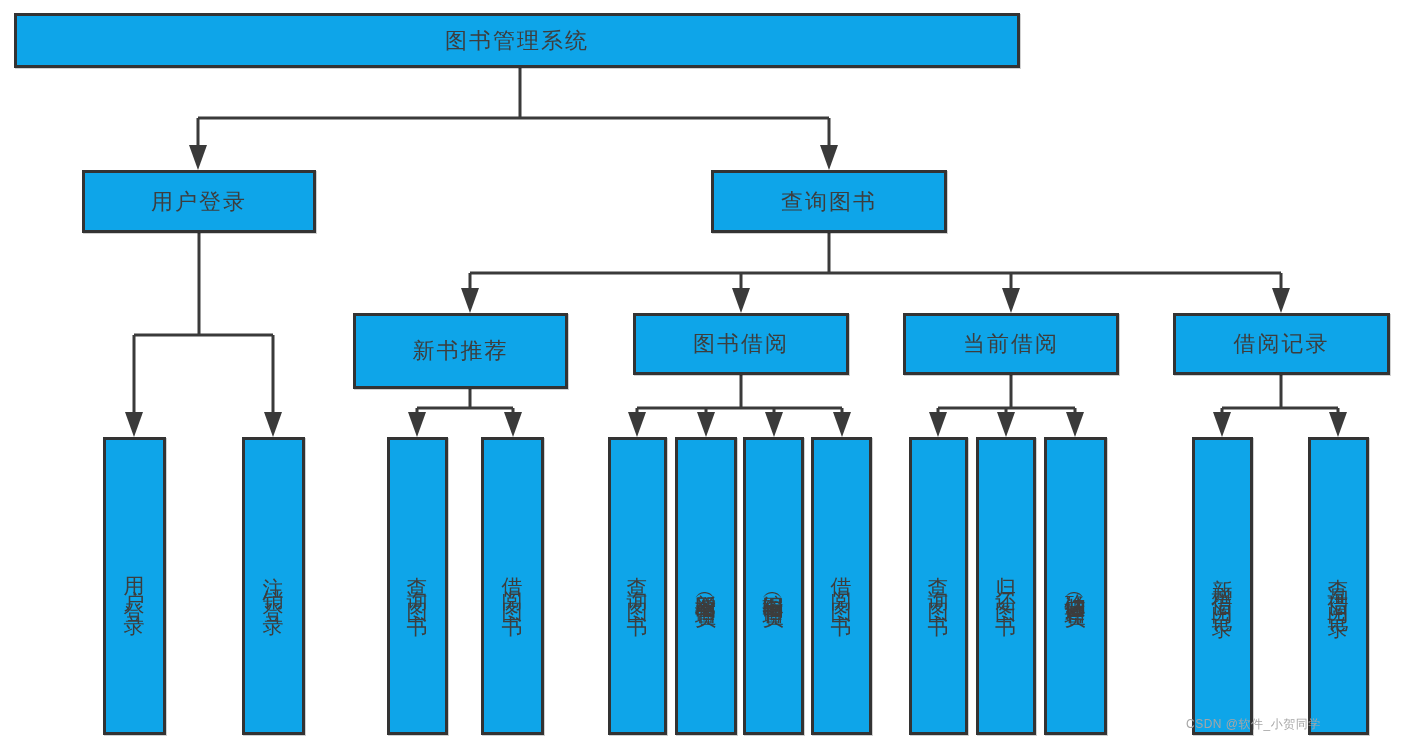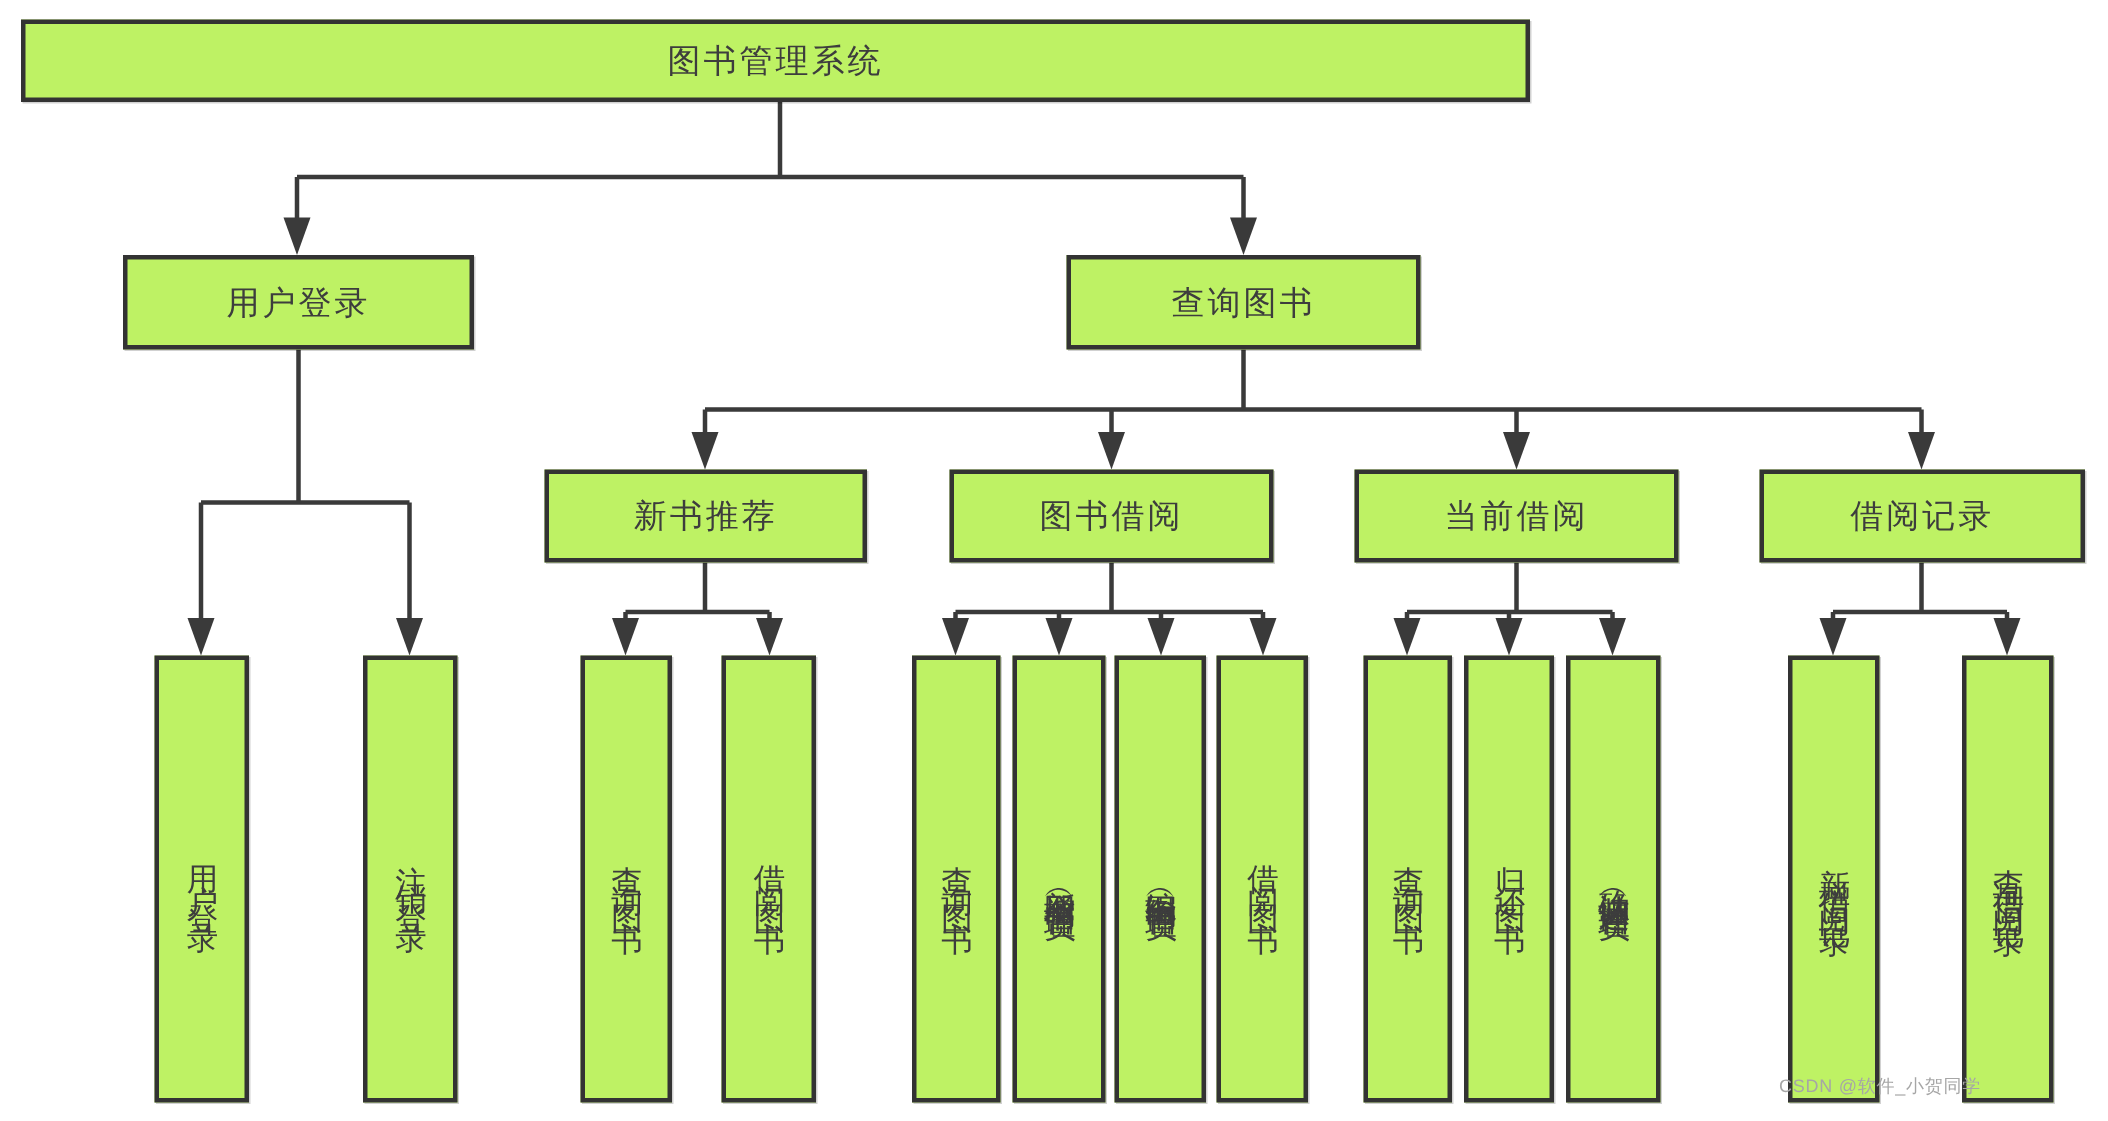--- a/index.html
+++ b/index.html
@@ -7,21 +7,21 @@
     position:relative;
     width:1405px;height:747px;
     background:#ffffff;
     font-family:"Liberation Sans","DejaVu Sans",sans-serif;
     overflow:hidden;
   }
   #connectors{position:absolute;left:0;top:0;pointer-events:none;}
   .box{
     position:absolute;
     box-sizing:border-box;
-    background:#bef264;
+    background:#0ea5e9;
     border:3px solid #333333;
     color:#3d3d3d;
     display:flex;align-items:center;justify-content:center;
     text-align:center;
     font-size:22px;
     letter-spacing:2px;
     box-shadow:1px 1px 0 rgba(0,0,0,0.18);
   }
   .vbox{
     writing-mode:vertical-rl;
@@ -29,21 +29,21 @@
     font-size:21px;
     line-height:1;
   }
   .sp-wide{letter-spacing:13px;}
   .sp-mid{letter-spacing:8px;}
   .sp-tight{letter-spacing:2px;}
   
   .n-root{left:14px;top:13px;width:1006px;height:55px;}
   .n-ul{left:82px;top:170px;width:234px;height:63px;}
   .n-bm{left:711px;top:170px;width:236px;height:63px;}
-  .n-nb{left:363px;top:313px;width:215px;height:62px;}
+  .n-nb{left:353px;top:313px;width:215px;height:76px;}
   .n-bb{left:633px;top:313px;width:216px;height:62px;}
   .n-cb{left:903px;top:313px;width:216px;height:62px;}
   .n-br{left:1173px;top:313px;width:217px;height:62px;}
   
   .leaf{top:437px;height:298px;}
   .l1{left:103px;width:63px;}
   .l2{left:242px;width:63px;}
   .l3{left:387px;width:61px;}
   .l4{left:481px;width:63px;}
   .l5{left:608px;width:59px;}

